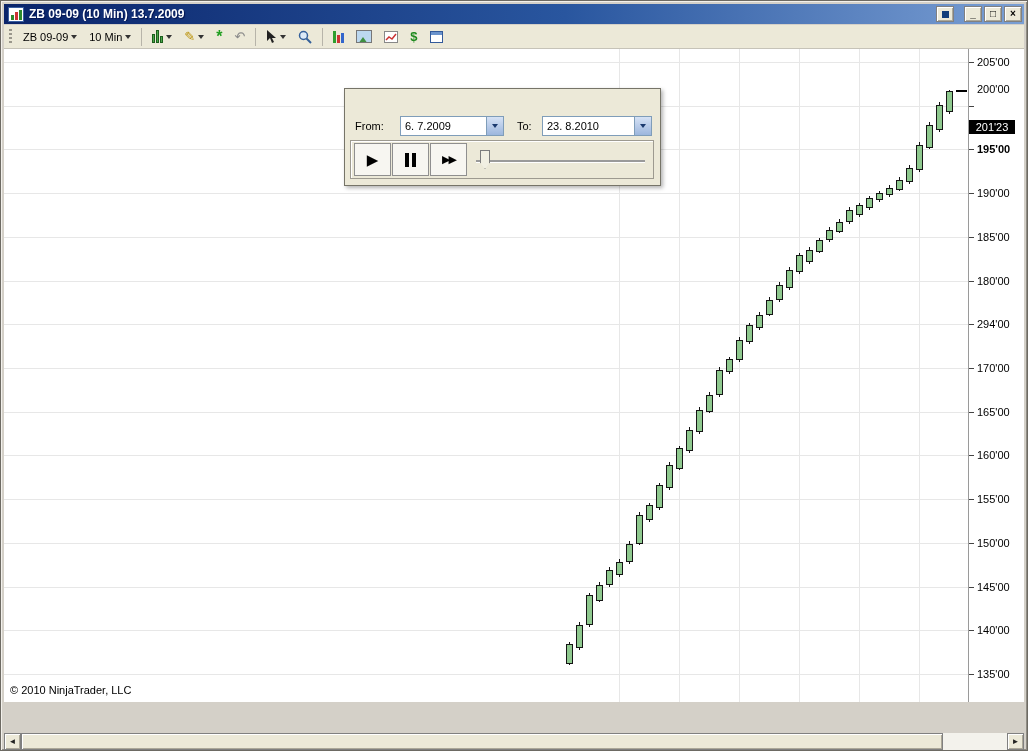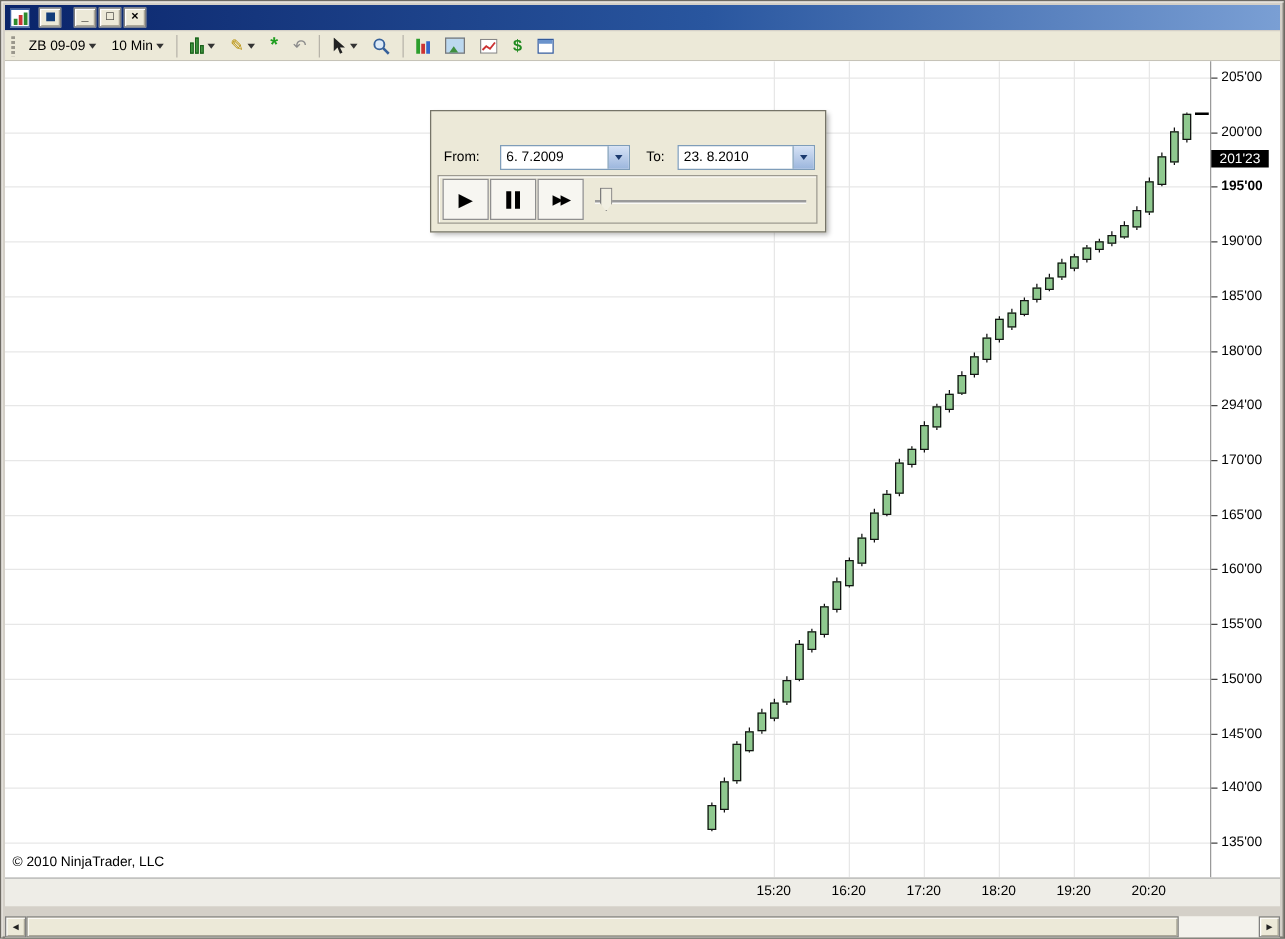--- a/index.html
+++ b/index.html
@@ -93,20 +93,21 @@
 <body>
 
 <div id="window">
 
   <div id="titlebar">
     <span class="title-icon">
         <i class="b1"></i>
         <i class="b2"></i>
         <i class="b3"></i>
       </span>
+    <span id="title-text">ZB 09-09 (10 Min)  13.7.2009</span>
     <button class="winbtn link"><span class="sq"></span></button>
     <button class="winbtn">_</button>
     <button class="winbtn">□</button>
     <button class="winbtn last">×</button>
   </div>
 
   <div id="toolbar">
     <div class="grip"></div>
     <button class="tbtn">
       <span>ZB 09-09</span>
@@ -275,21 +276,21 @@
         <div class="candle-body" style="left: 931.5px; top: 55.8402px; height: 25.3544px;"></div>
         <div class="candle-wick" style="left: 944.5px; top: 40.9773px; height: 23.6058px;"></div>
         <div class="candle-body" style="left: 941.5px; top: 41.6767px; height: 21.1578px;"></div>
         <div class="last-price-dash" style="top: 40.6767px;"></div>
       </div>
     <div id="price-axis">
       <div id="last-price-badge" style="top: 35px; margin-top: 36px;">201'23</div>
     <div class="price-tick" style="top: 13px;"></div>
         <div class="price-label" style="top: 7px;">205'00</div>
         <div class="price-tick" style="top: 57px;"></div>
-        <div class="price-label" style="top: 51px; text-align: right;">200'00</div>
+        <div class="price-label" style="top: 34px; text-align: right;">200'00</div>
         <div class="price-tick" style="top: 100px;"></div>
         <div class="price-label" style="top: 94px; font-weight: bold;">195'00</div>
         <div class="price-tick" style="top: 144px;"></div>
         <div class="price-label" style="top: 138px;">190'00</div>
         <div class="price-tick" style="top: 188px;"></div>
         <div class="price-label" style="top: 182px;">185'00</div>
         <div class="price-tick" style="top: 232px;"></div>
         <div class="price-label" style="top: 226px;">180'00</div>
         <div class="price-tick" style="top: 275px;"></div>
         <div class="price-label" style="top: 269px;">294'00</div>
@@ -305,28 +306,20 @@
         <div class="price-label" style="top: 488px;">150'00</div>
         <div class="price-tick" style="top: 538px;"></div>
         <div class="price-label" style="top: 532px;">145'00</div>
         <div class="price-tick" style="top: 581px;"></div>
         <div class="price-label" style="top: 575px;">140'00</div>
         <div class="price-tick" style="top: 625px;"></div>
         <div class="price-label" style="top: 619px;">135'00</div>
       </div>
   </div>
 
-  <div id="time-axis">
-      <div class="time-label" style="left: 615px;">15:20</div>
-      <div class="time-label" style="left: 675px;">16:20</div>
-      <div class="time-label" style="left: 735px;">17:20</div>
-      <div class="time-label" style="left: 795px;">18:20</div>
-      <div class="time-label" style="left: 855px;">19:20</div>
-      <div class="time-label" style="left: 915px;">20:20</div>
-    </div>
 
   <div id="hscroll">
     <button class="sbtn" id="sb-left">◄</button>
     <div id="sb-thumb"></div>
     <button class="sbtn" id="sb-right">►</button>
   </div>
 
   <div id="replay">
     <span class="rlabel" style="left:10px;top:31px;">From:</span>
     <div class="combo" style="left:55px;top:27px;width:104px;">

